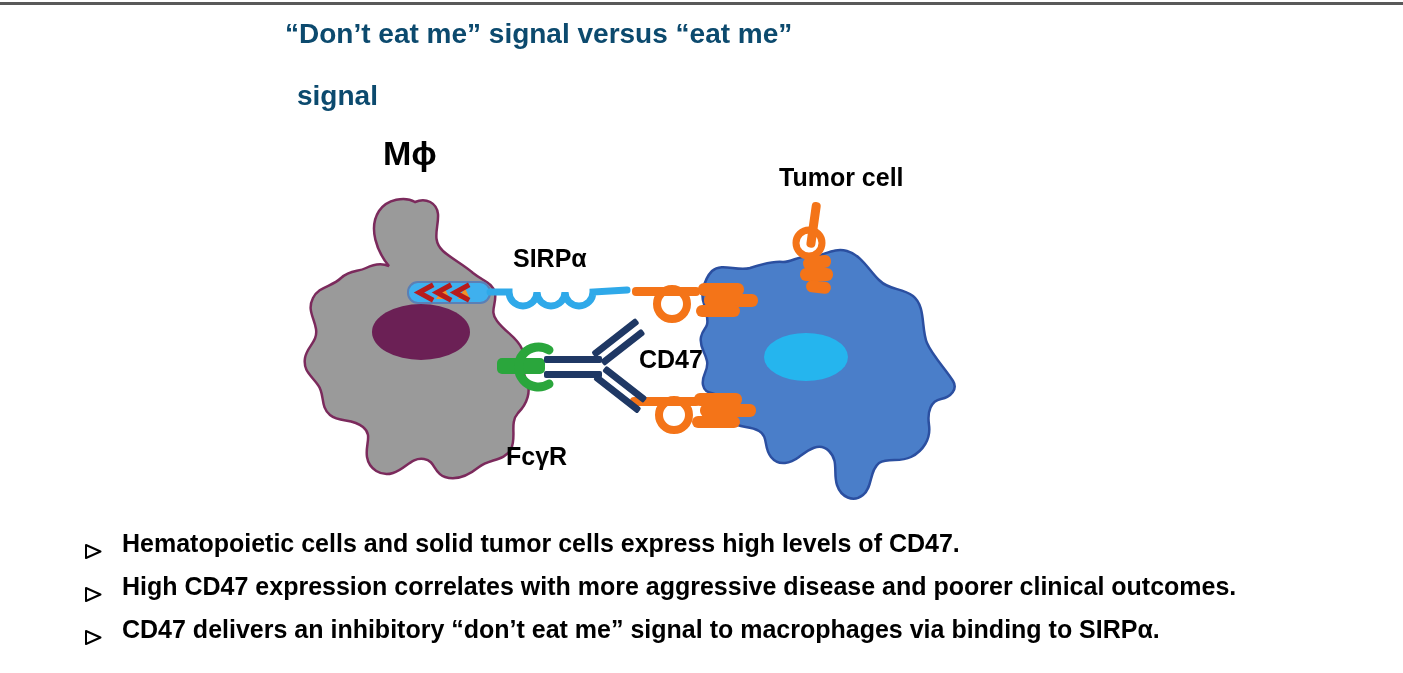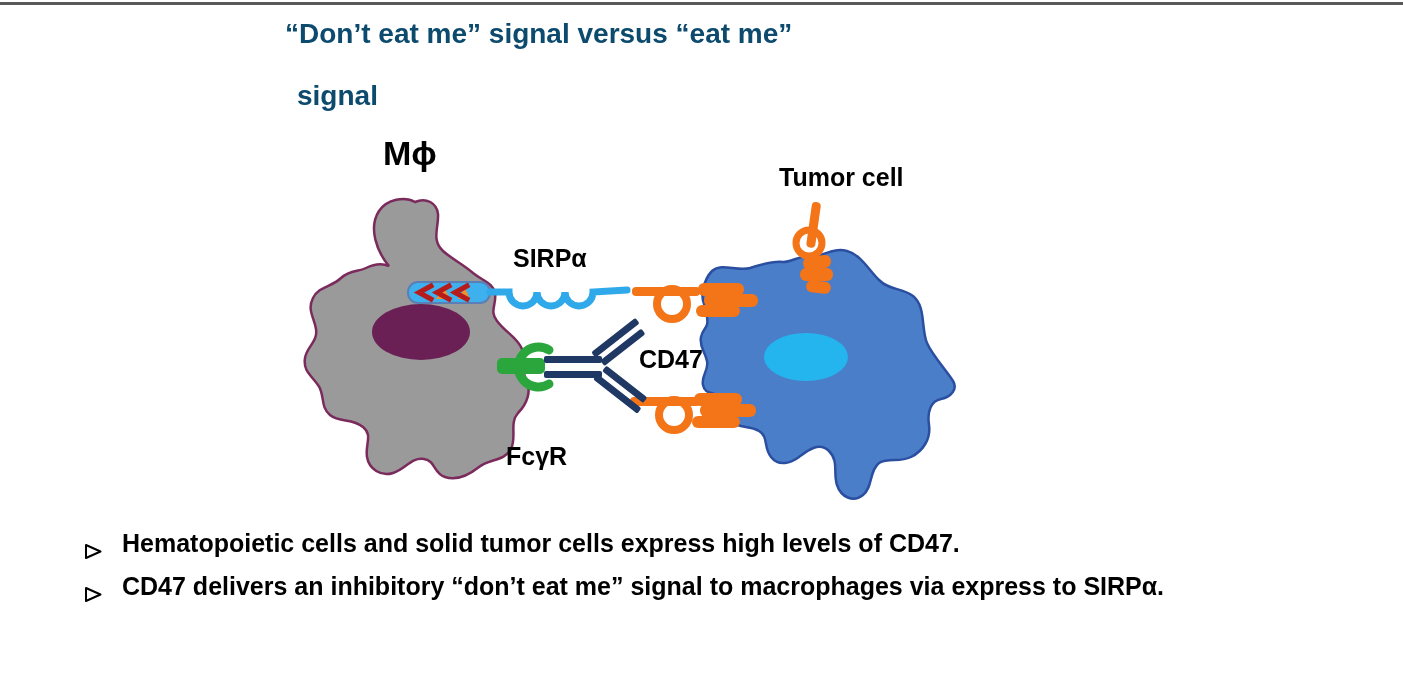--- a/index.html
+++ b/index.html
@@ -127,17 +127,25 @@
           </svg>
       </span>
       <div class="btxt">Hematopoietic cells and solid tumor cells express high levels of CD47.</div>
     </li>
     <li>
       <span class="marker">
         <svg width="19" height="17" viewBox="0 0 19 17">
             <polygon points="2,2 16.5,8.5 2,15" fill="#ffffff" stroke="#000000" stroke-width="2" stroke-linejoin="round"></polygon>
           </svg>
       </span>
-      <div class="btxt">CD47 delivers an inhibitory “don’t eat me” signal to macrophages via express to SIRPα.</div>
+      <div class="btxt">High CD47 expression correlates with more aggressive disease and poorer clinical outcomes.</div>
+    </li>
+    <li>
+      <span class="marker">
+        <svg width="19" height="17" viewBox="0 0 19 17">
+            <polygon points="2,2 16.5,8.5 2,15" fill="#ffffff" stroke="#000000" stroke-width="2" stroke-linejoin="round"></polygon>
+          </svg>
+      </span>
+      <div class="btxt">CD47 delivers an inhibitory “don’t eat me” signal to macrophages via binding to SIRPα.</div>
     </li>
   </ul>
 
 </div>
 
 </body></html>

